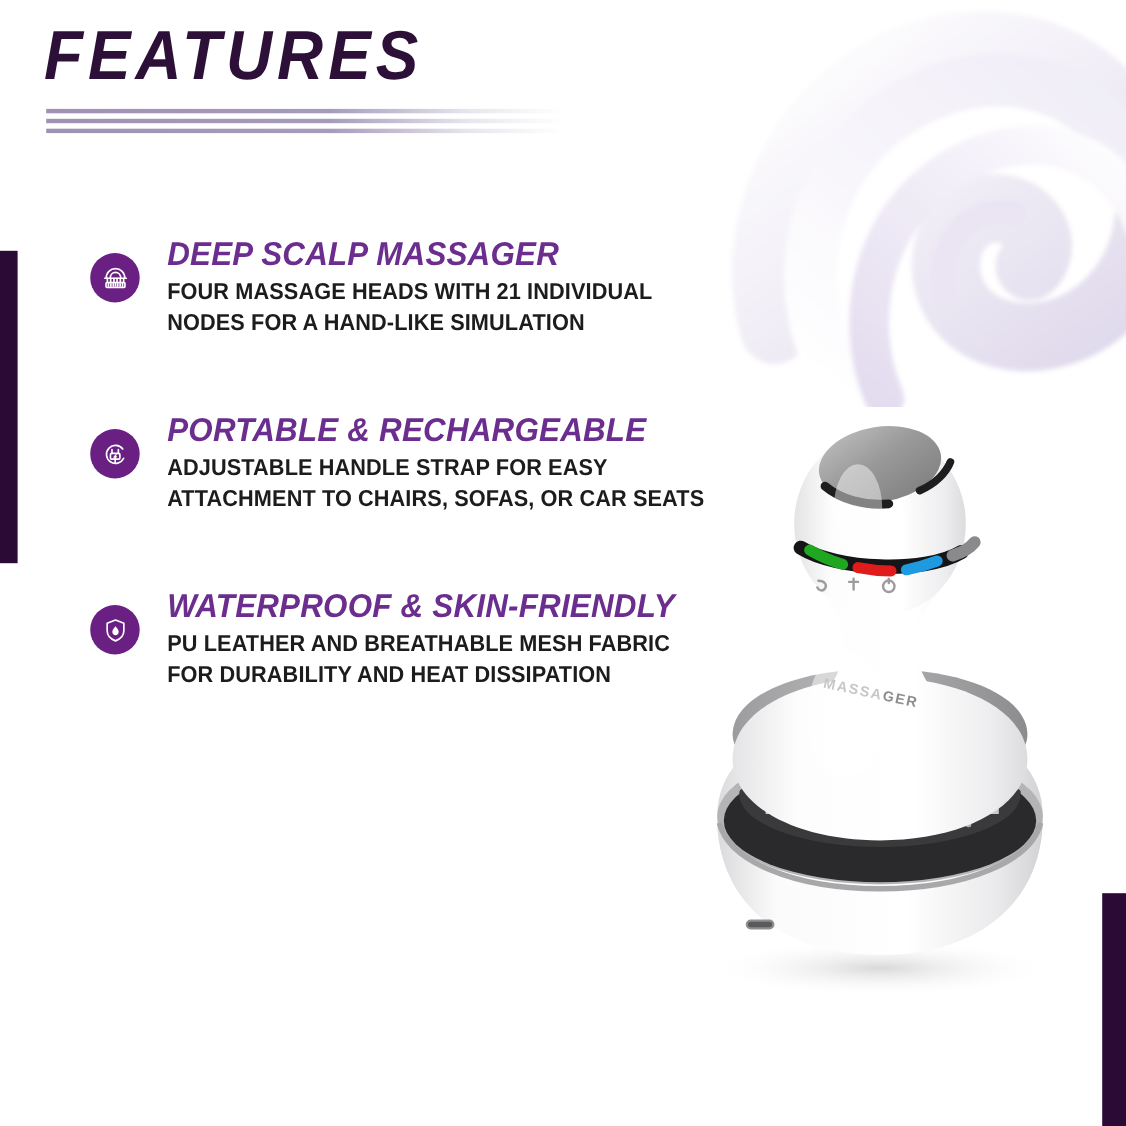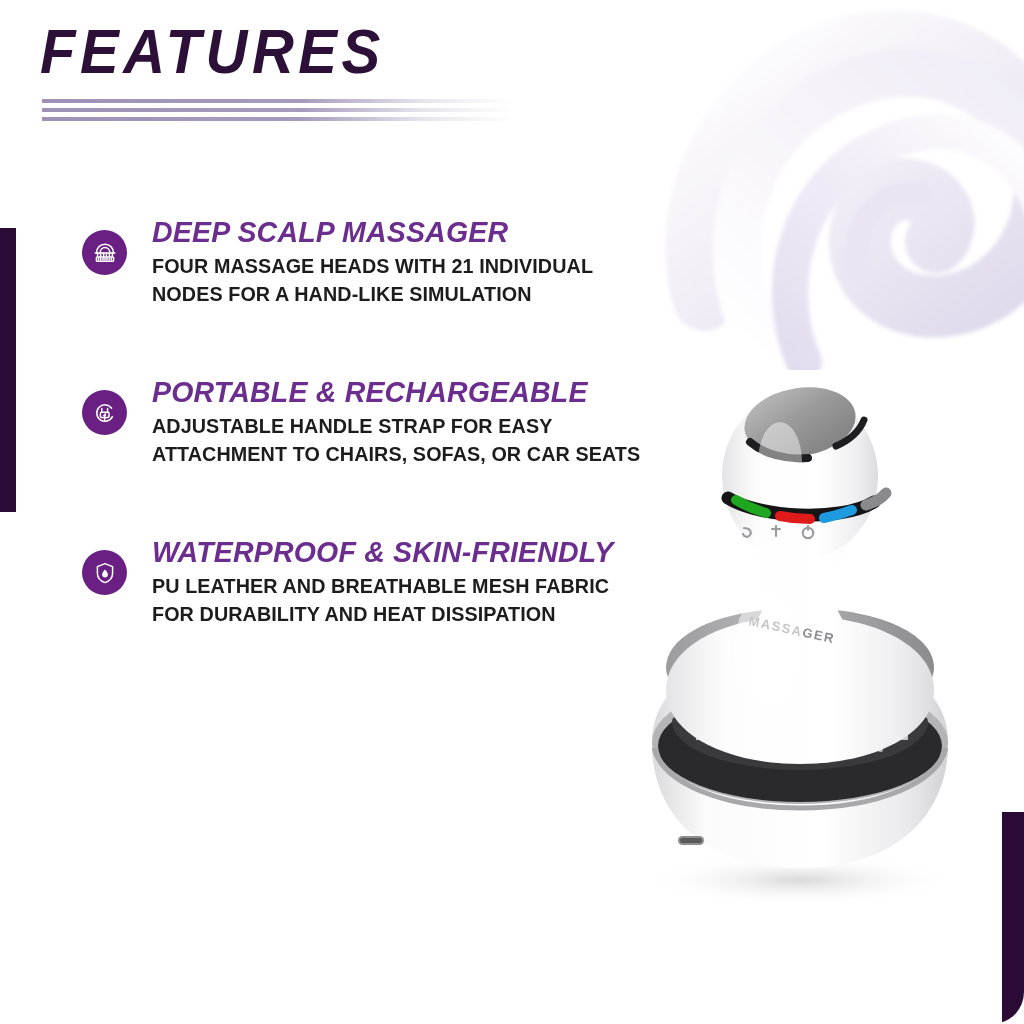--- a/index.html
+++ b/index.html
@@ -9,21 +9,20 @@
   }
   body {
     font-family: "Liberation Sans", sans-serif;
   }
   #page {
     position: relative;
     width: 1024px;
     height: 1024px;
     overflow: hidden;
     background: #ffffff;
-    border-radius: 32px;
   }
 
   
   .swirl-wrap {
     position: absolute;
     top: -30px;
     right: -40px;
     width: 420px;
     height: 400px;
     pointer-events: none;

